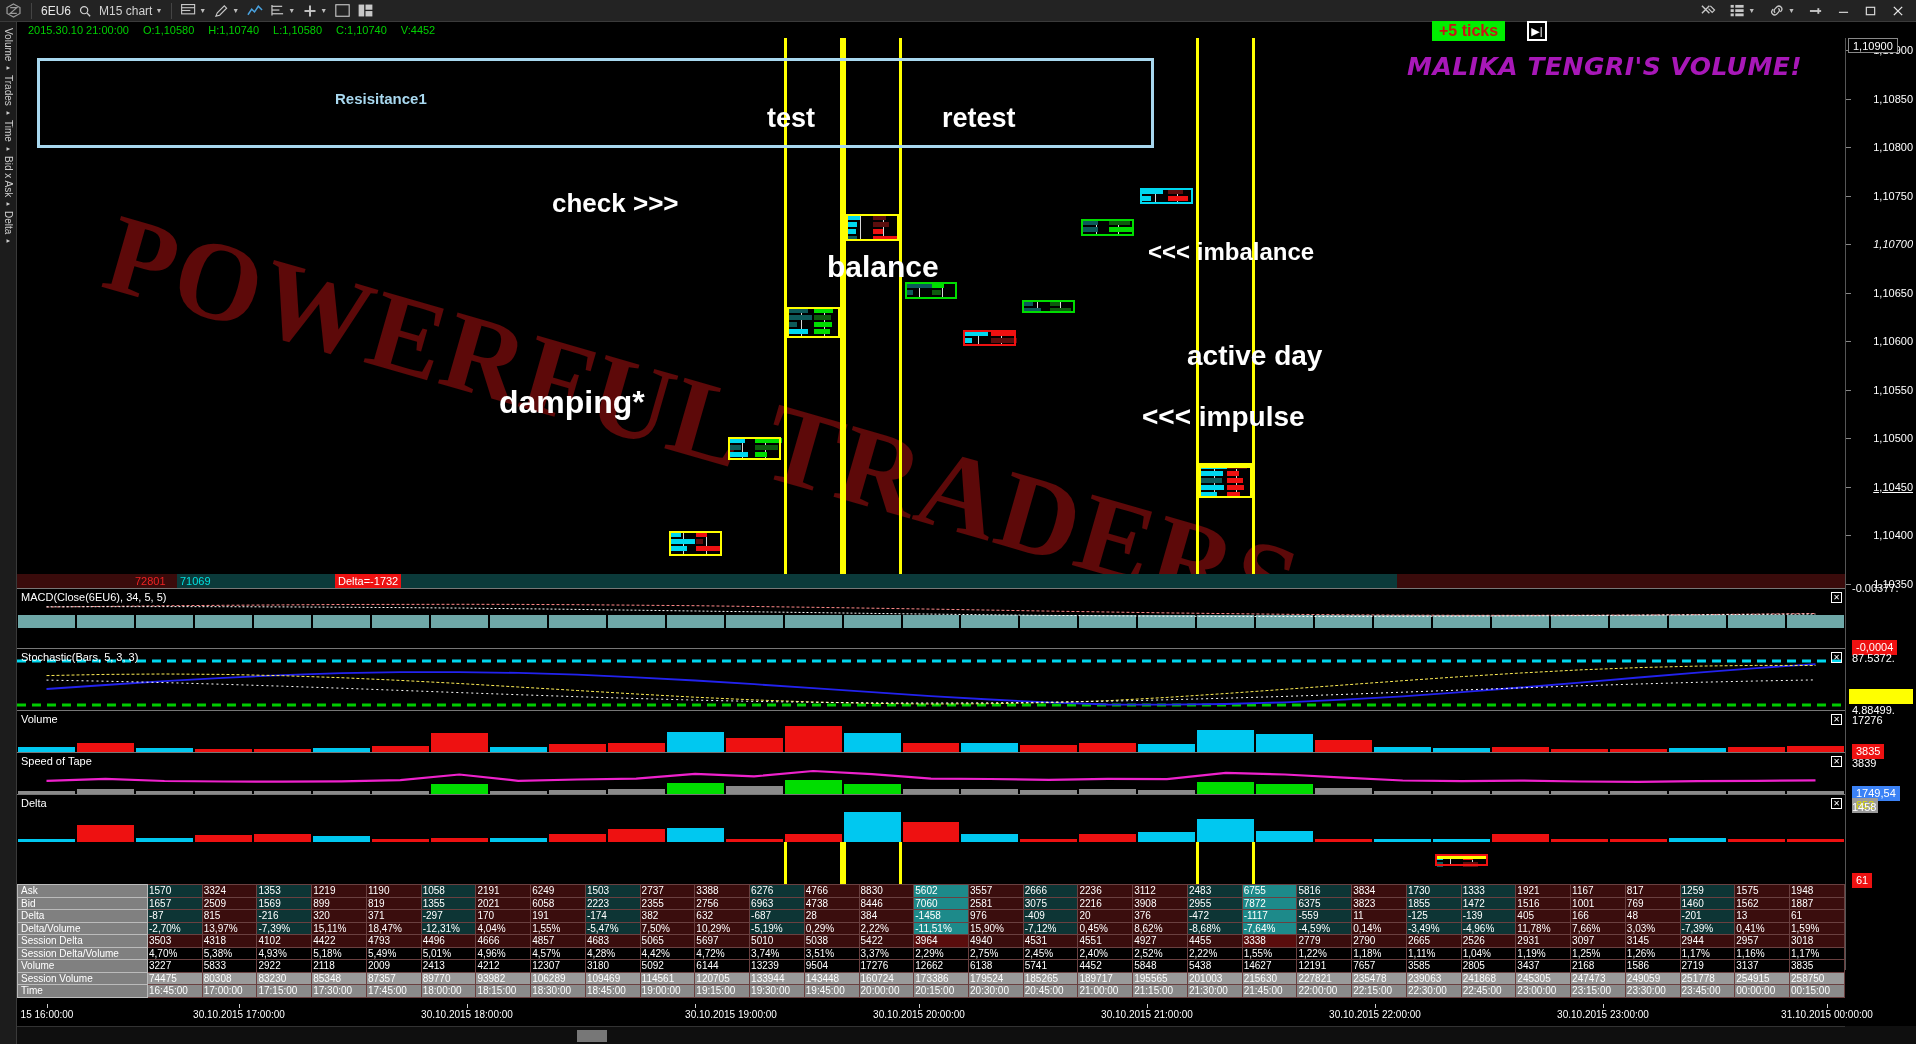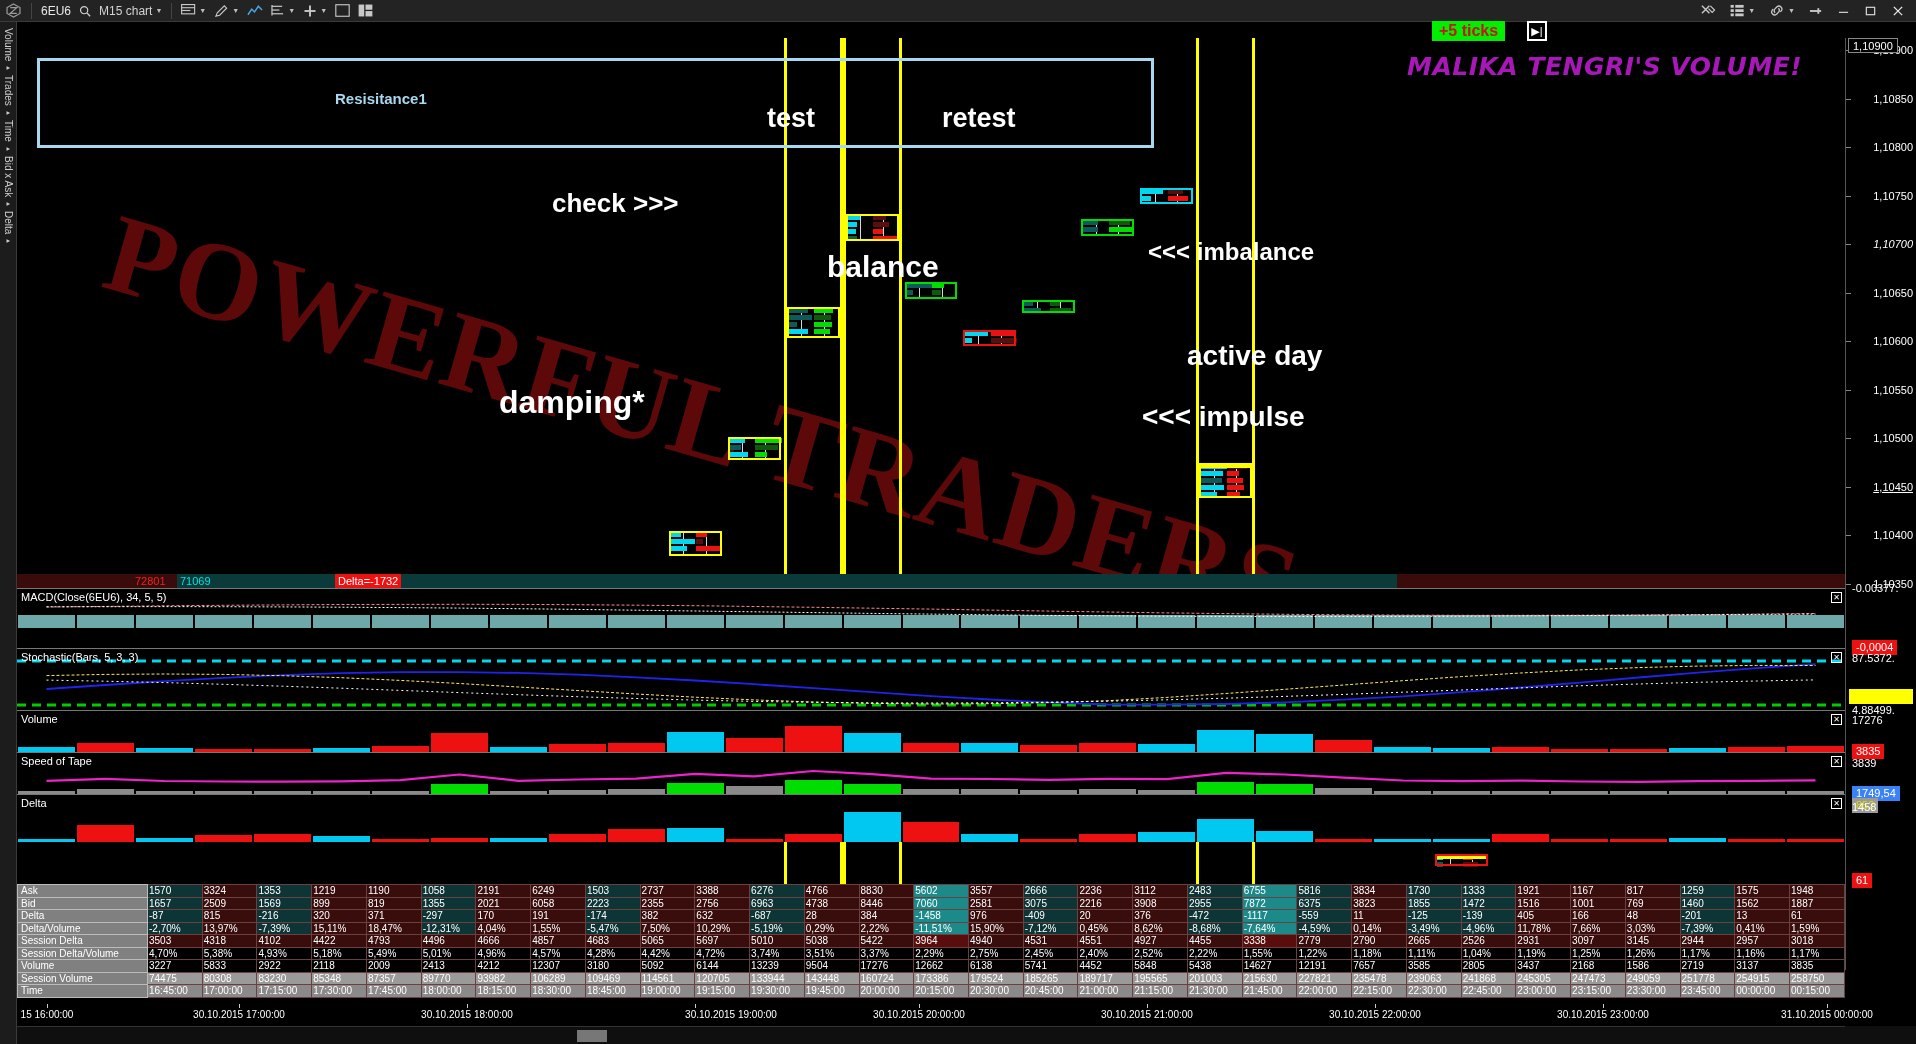--- a/index.html
+++ b/index.html
@@ -269,20 +269,28 @@
       </div>
       <div class="tb-item">
         <svg width="14" height="12" viewBox="0 0 14 13">
             <line x1="2.5" y1="2" x2="11.5" y2="11" stroke="#e8e8e8" stroke-width="1.4"></line>
             <line x1="11.5" y1="2" x2="2.5" y2="11" stroke="#e8e8e8" stroke-width="1.4"></line>
           </svg>
       </div>
     </div>
   </div>
 
+  <div class="quoteline">
+    <span>2015.30.10 21:00:00</span>
+    <span class="qv">O:1,10580</span>
+    <span class="qv">H:1,10740</span>
+    <span class="qv">L:1,10580</span>
+    <span class="qv">C:1,10740</span>
+    <span class="qv">V:4452</span>
+  </div>
 
   <div class="rail">
     <div class="rail-item">
       <span>Volume</span>
       <span class="rcaret">▼</span>
     </div>
     <div class="rail-item">
       <span>Trades</span>
       <span class="rcaret">▼</span>
     </div>

